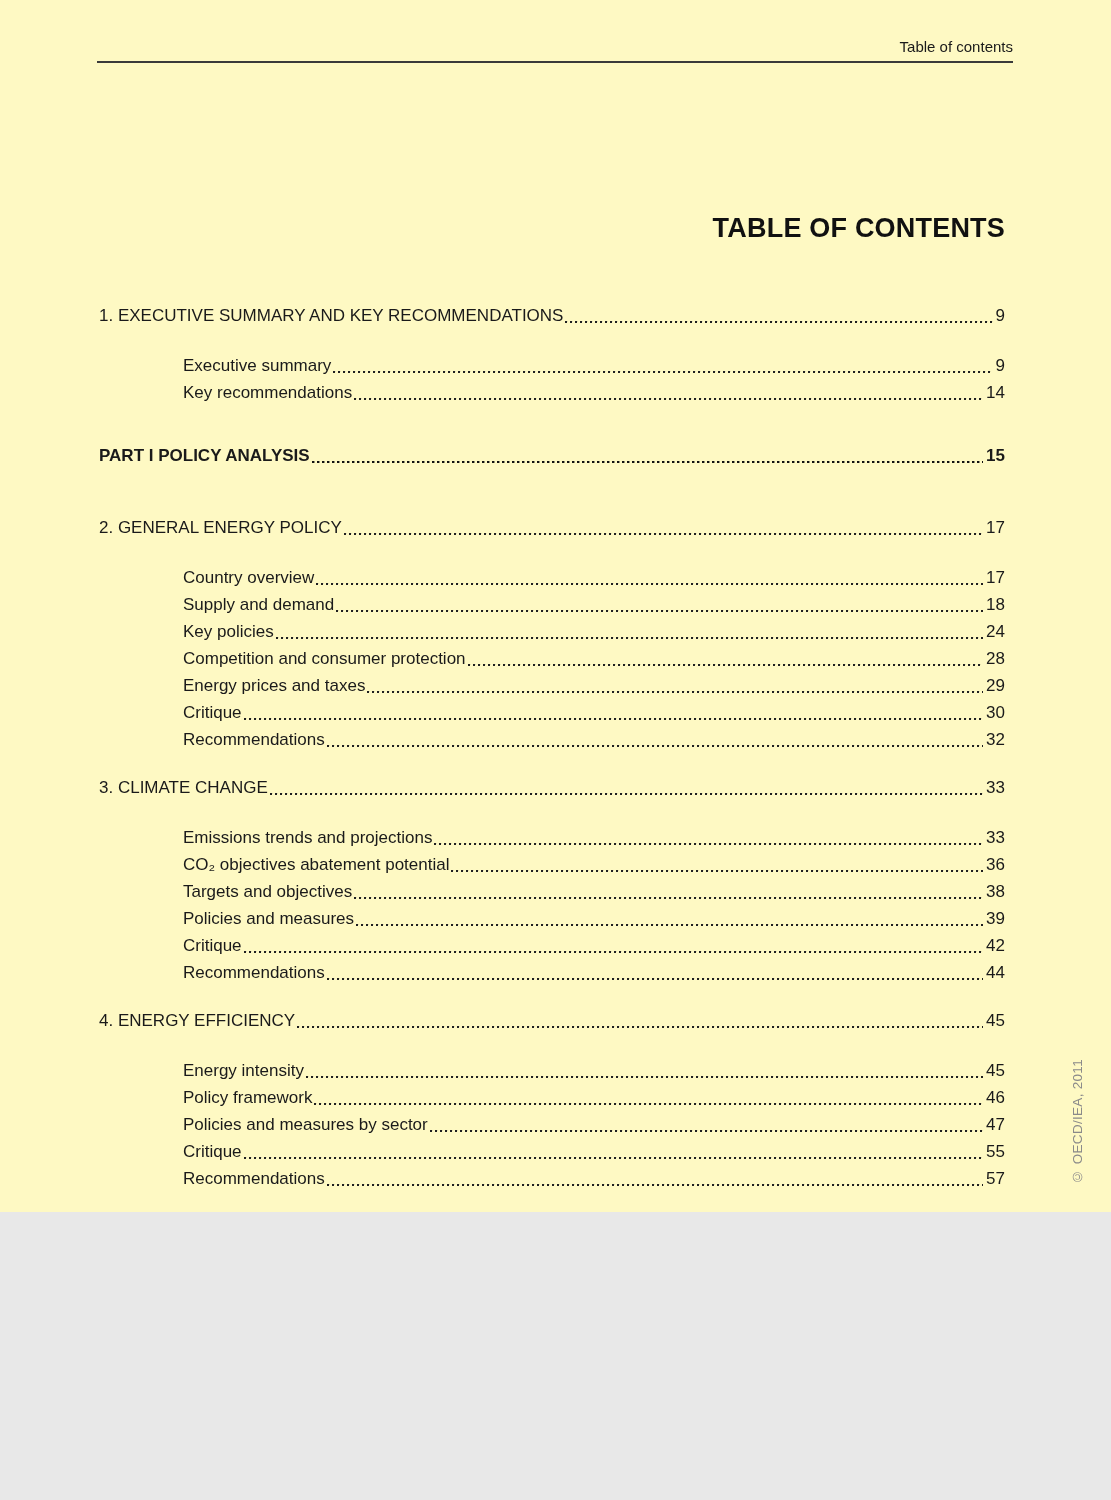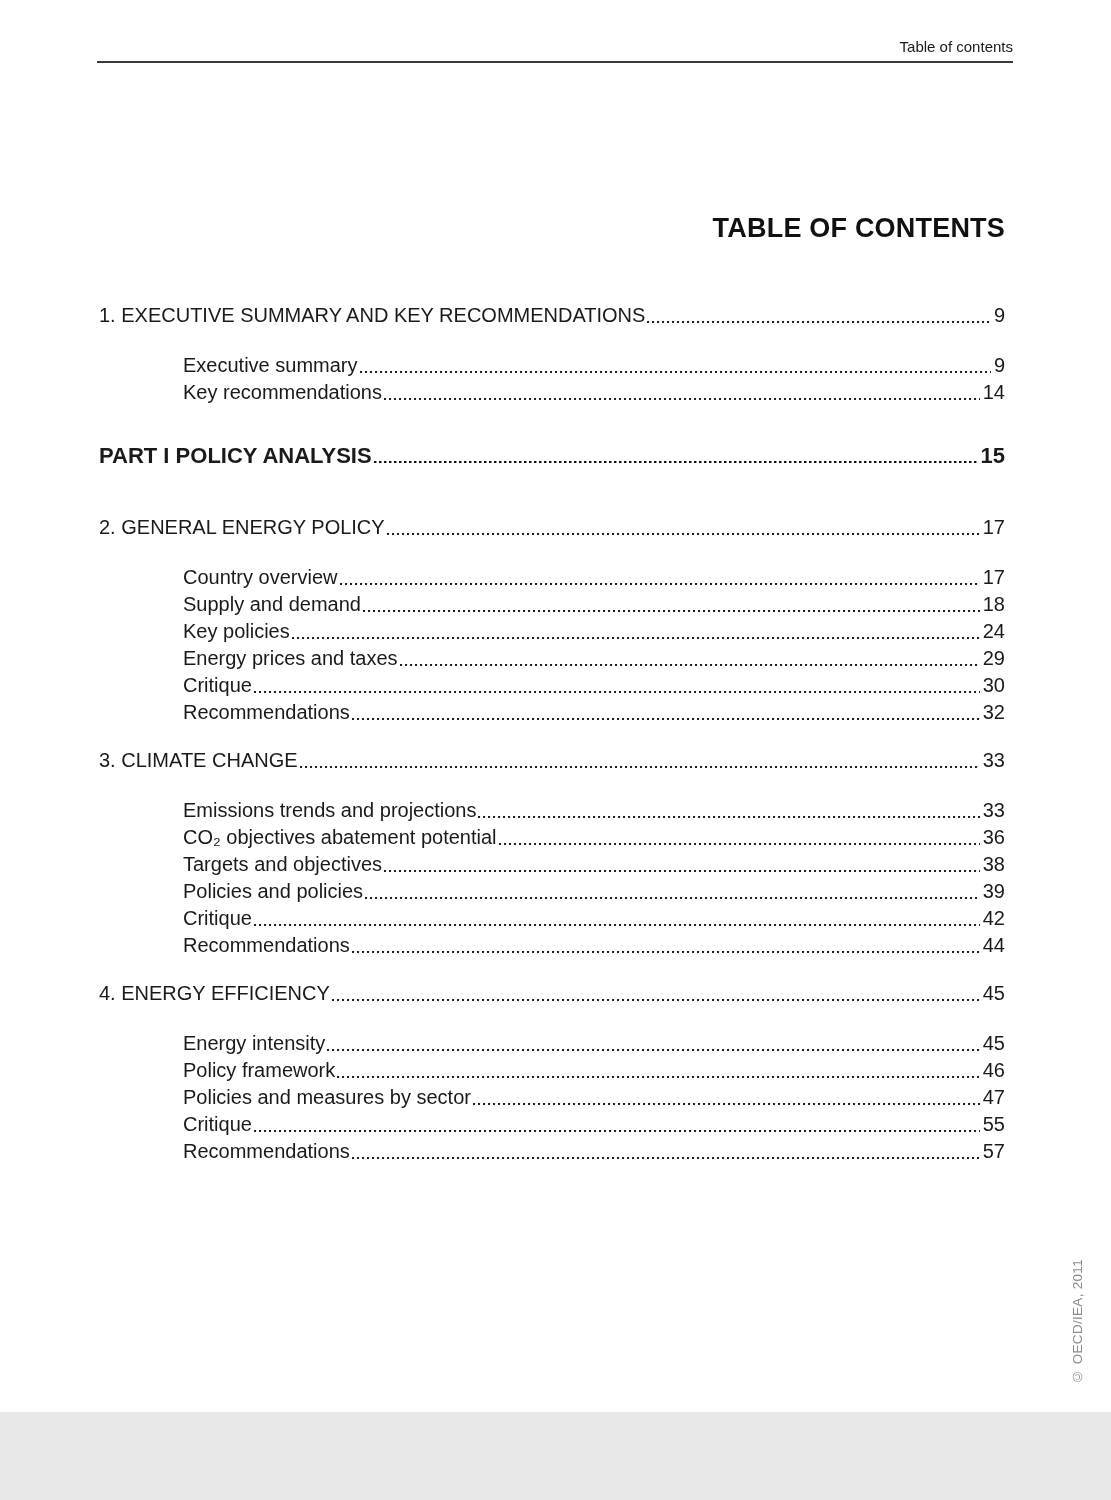--- a/index.html
+++ b/index.html
@@ -2,22 +2,22 @@
 <html><head>
 <meta charset="utf-8">
 <style>
   * { margin: 0; padding: 0; box-sizing: border-box; }
   html, body { background: #e8e8e8; }
   body { font-family: "Liberation Sans", "DejaVu Sans", sans-serif; }
 
   .page {
     position: relative;
     width: 1111px;
-    height: 1412px;
-    background: #ffffff;
+    height: 1212px;
+    background: #fef9c3;
     margin: 0 auto;
     overflow: hidden;
     color: #1a1a1a;
   }
 
   
   .running-header {
     position: absolute;
     top: 38px;
     left: 97px;
@@ -50,39 +50,39 @@
   .toc { margin-top: 57px; }
 
   .section { margin-top: 21px; }
   .section.first { margin-top: 0; }
   .section.part { margin-top: 36px; }
   .section.part + .section { margin-top: 45px; }
 
   .row {
     display: flex;
     align-items: stretch;
-    font-size: 20px;
+    font-size: 17px;
     line-height: 27px;
     color: #1a1a1a;
   }
   .row .lbl { white-space: nowrap; }
   .row .pg { white-space: nowrap; }
 
   .leader {
     flex: 1 1 auto;
     margin: 0 3px 0 2px;
     background-image: radial-gradient(circle at 1.1px 1.1px, #1f1f1f 1.05px, rgba(0,0,0,0) 1.55px);
     background-size: 5px 2.4px;
     background-repeat: repeat-x;
     background-position: left bottom 6px;
   }
 
   .part-row {
     font-weight: bold;
-    font-size: 22px;
+    font-size: 17px;
   }
   .part-row .leader {
     background-image: radial-gradient(circle at 1.2px 1.2px, #111 1.15px, rgba(0,0,0,0) 1.65px);
   }
 
   .children { margin-top: 23px; }
   .children .row { padding-left: 84px; }
 
   
   .copyright {
@@ -168,20 +168,25 @@
             <span class="lbl">Supply and demand</span>
             <span class="leader"></span>
             <span class="pg">18</span>
           </div>
           <div class="row">
             <span class="lbl">Key policies</span>
             <span class="leader"></span>
             <span class="pg">24</span>
           </div>
           <div class="row">
+            <span class="lbl">Competition and consumer protection</span>
+            <span class="leader"></span>
+            <span class="pg">28</span>
+          </div>
+          <div class="row">
             <span class="lbl">Energy prices and taxes</span>
             <span class="leader"></span>
             <span class="pg">29</span>
           </div>
           <div class="row">
             <span class="lbl">Critique</span>
             <span class="leader"></span>
             <span class="pg">30</span>
           </div>
           <div class="row">
@@ -208,21 +213,21 @@
             <span class="lbl">CO₂ objectives abatement potential</span>
             <span class="leader"></span>
             <span class="pg">36</span>
           </div>
           <div class="row">
             <span class="lbl">Targets and objectives</span>
             <span class="leader"></span>
             <span class="pg">38</span>
           </div>
           <div class="row">
-            <span class="lbl">Policies and policies</span>
+            <span class="lbl">Policies and measures</span>
             <span class="leader"></span>
             <span class="pg">39</span>
           </div>
           <div class="row">
             <span class="lbl">Critique</span>
             <span class="leader"></span>
             <span class="pg">42</span>
           </div>
           <div class="row">
             <span class="lbl">Recommendations</span>

